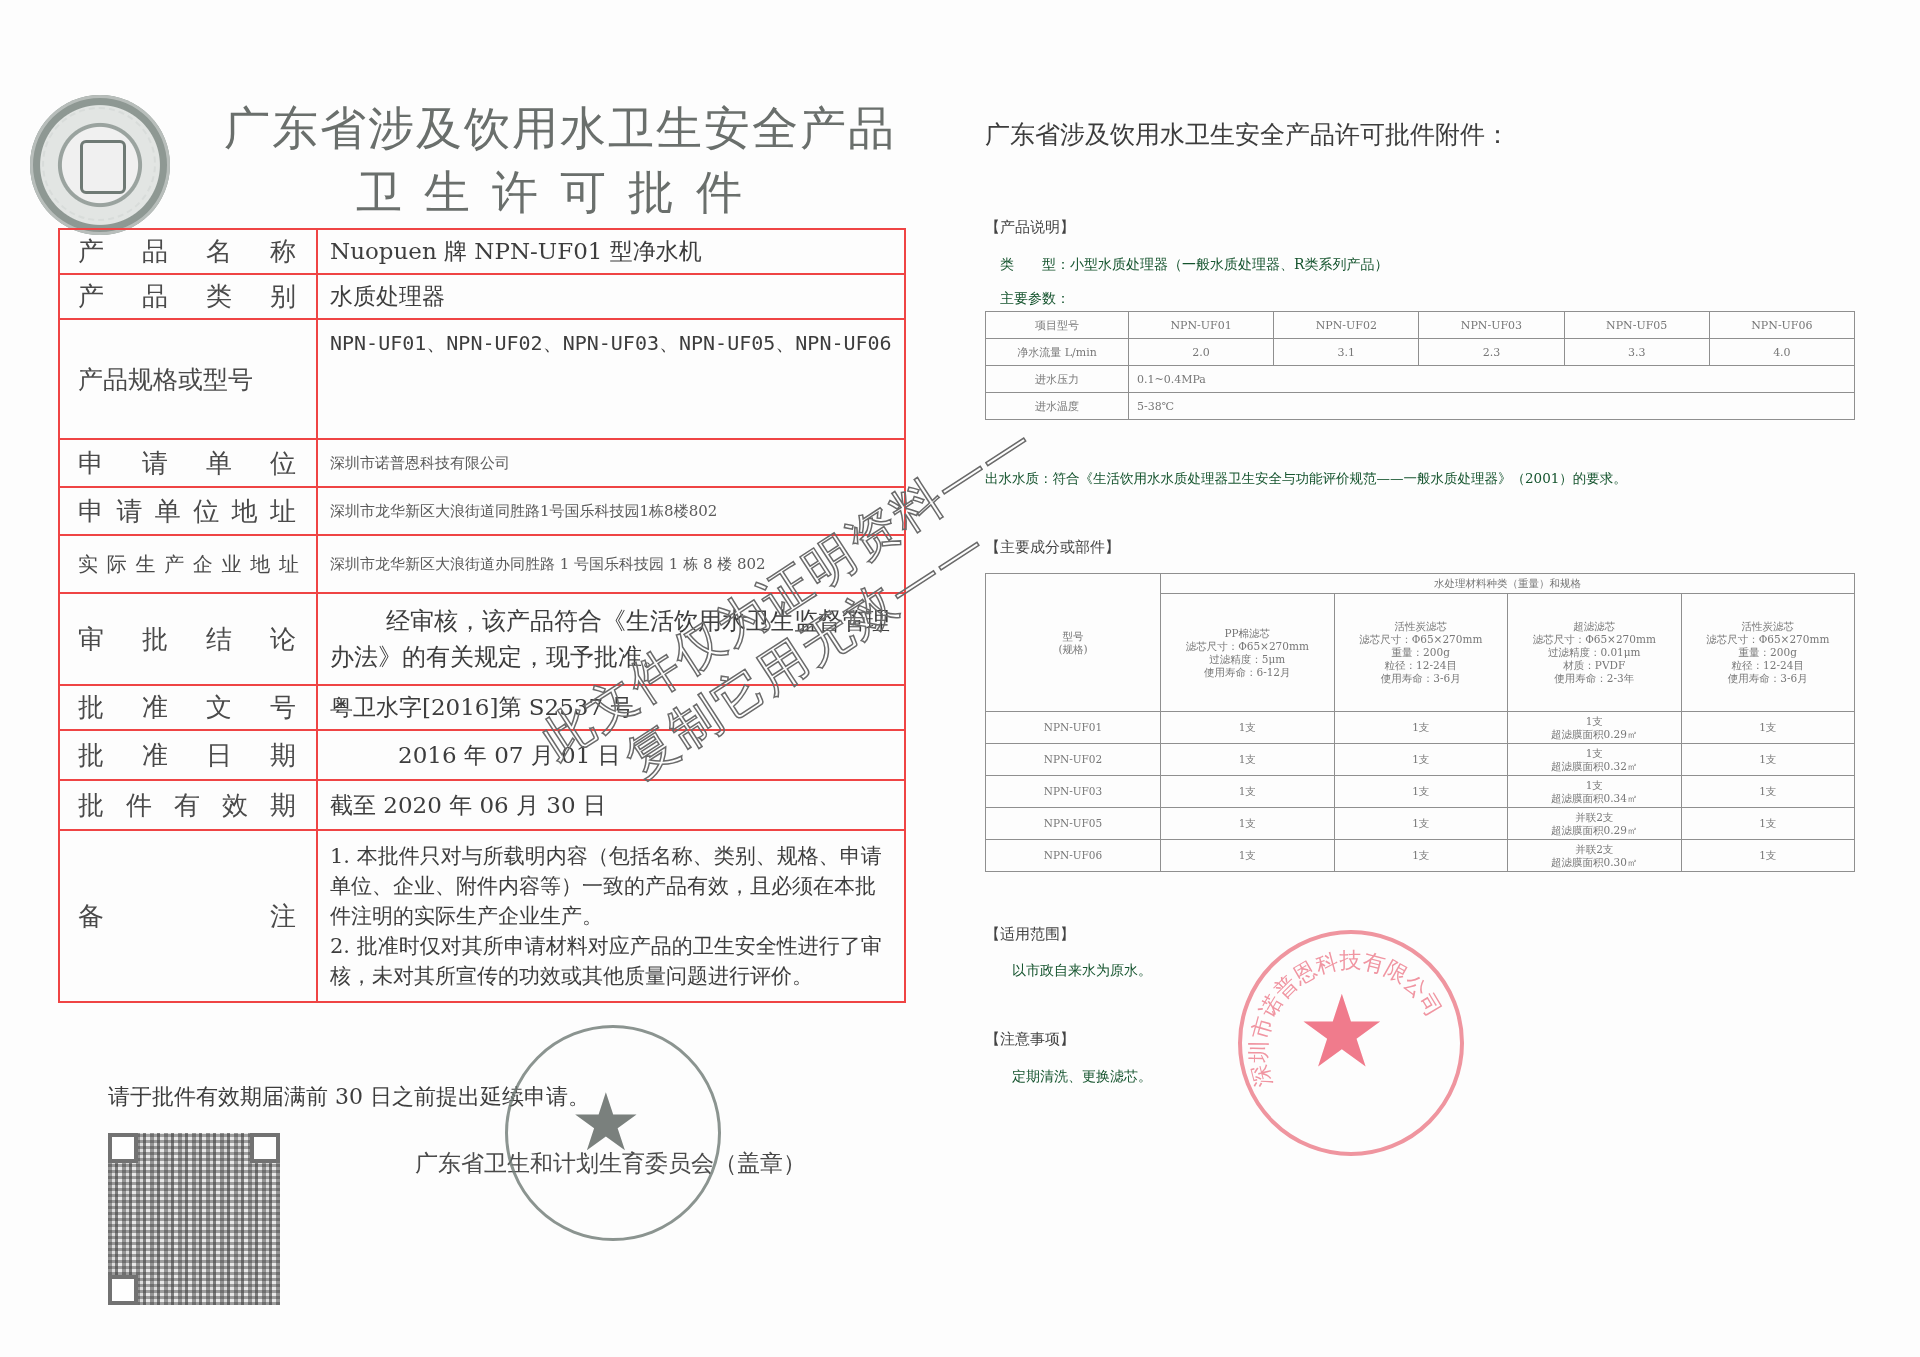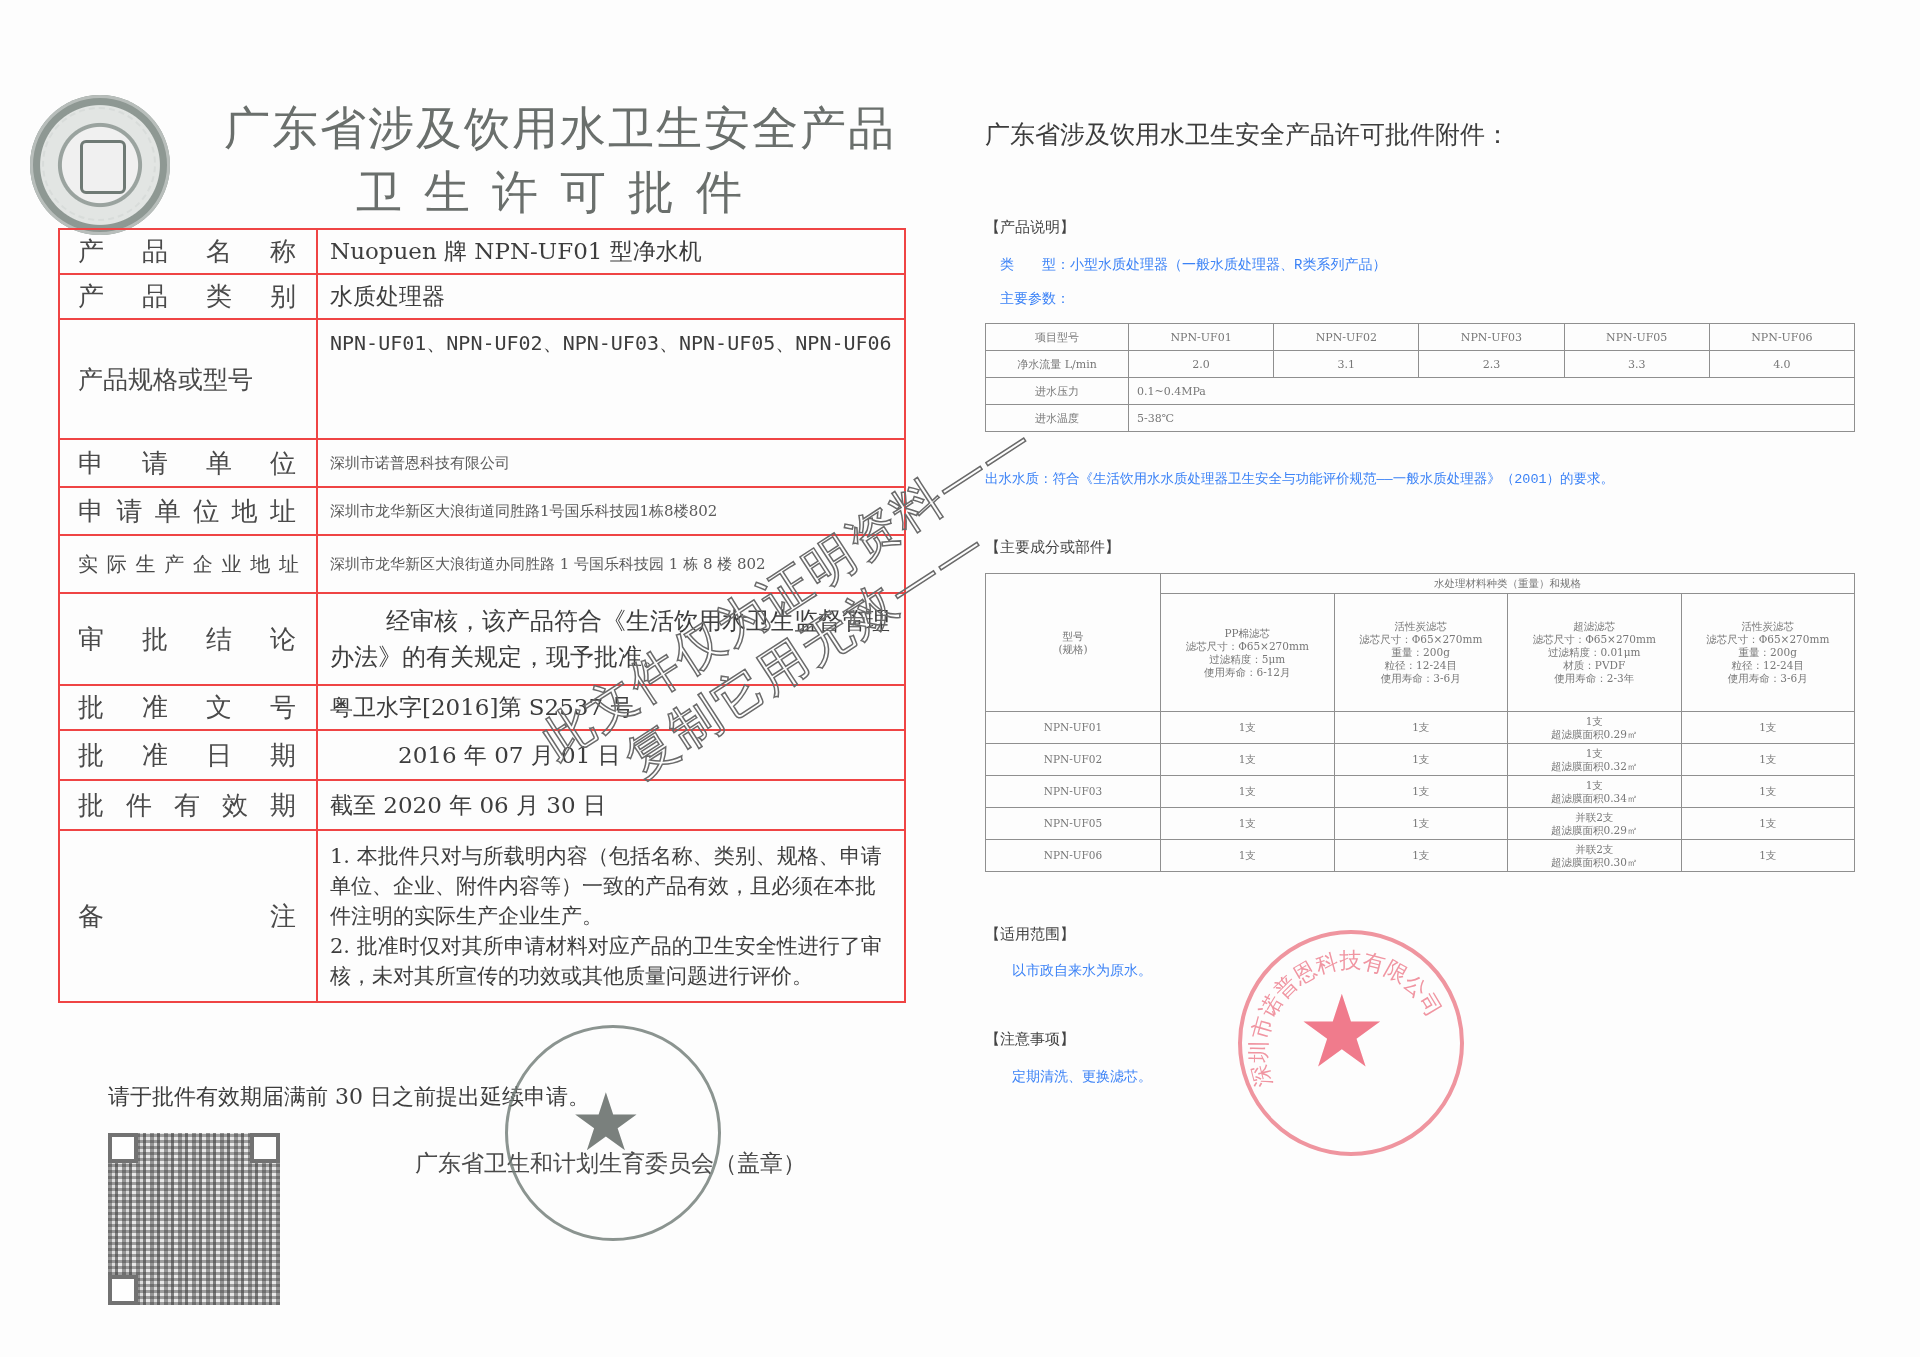--- a/index.html
+++ b/index.html
@@ -22,22 +22,22 @@
   .issuer{left:415px;top:1148px;font-size:23px;color:#4a4a4a;}
   .qr{left:108px;top:1133px;width:172px;height:172px;background:
      repeating-linear-gradient(90deg,#777 0 4px,#ddd 4px 7px,#555 7px 10px,#eee 10px 14px),
      repeating-linear-gradient(0deg,#888 0 3px,#f2f2f2 3px 6px);background-blend-mode:multiply;opacity:.75;}
   .qr .c{position:absolute;width:22px;height:22px;border:4px solid #444;background:#fff;}
   .stamp-gray{left:505px;top:1025px;width:210px;height:210px;border-radius:50%;border:3px solid #6f7a75;opacity:.8;}
   .stamp-gray .star{position:absolute;left:62px;top:55px;font-size:80px;color:#5a625e;line-height:1;}
   
   .r-title{left:985px;top:118px;font-size:25px;color:#3d3d3d;}
   .sec{font-size:15px;color:#444;}
-  .r-line{font-size:14px;color:#3b82f6;font-family:Liberation Mono, monospace;}
-  table.params{position:absolute;left:985px;top:323px;width:870px;border-collapse:collapse;}
+  .r-line{font-size:14px;color:#14532d;}
+  table.params{position:absolute;left:985px;top:311px;width:870px;border-collapse:collapse;}
   table.params td{border:1.5px solid #8f8f8f;height:24px;font-size:11px;color:#777;text-align:center;}
   table.params td.pl{width:140px;}
   table.params td.left{text-align:left;padding-left:8px;}
   table.parts{position:absolute;left:985px;top:573px;width:870px;border-collapse:collapse;}
   table.parts td{border:1.5px solid #8f8f8f;font-size:10.5px;color:#777;text-align:center;line-height:13px;padding:2px;}
   .stamp-red{left:1238px;top:930px;width:218px;height:218px;border-radius:50%;border:4px solid #ee8a95;opacity:.9;}
   .stamp-red .star{position:absolute;left:55px;top:48px;font-size:100px;color:#ef6e80;line-height:1;}
   .stamp-red .arc{position:absolute;left:0;top:0;width:218px;height:218px;}
   .watermark{left:530px;top:720px;width:900px;transform:rotate(-33deg);transform-origin:left top;font-family:"DejaVu Sans",sans-serif;color:rgba(255,255,255,0);-webkit-text-stroke:1.5px #6a6a6a;font-size:50px;line-height:62px;letter-spacing:2px;white-space:nowrap;}
 </style>

